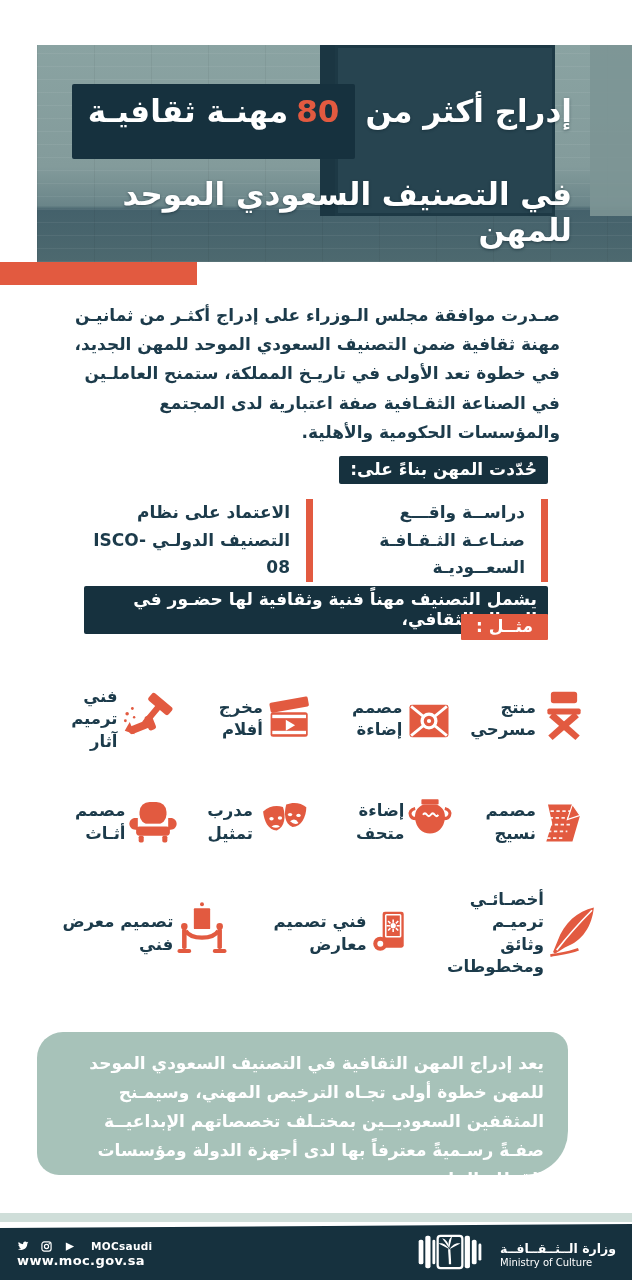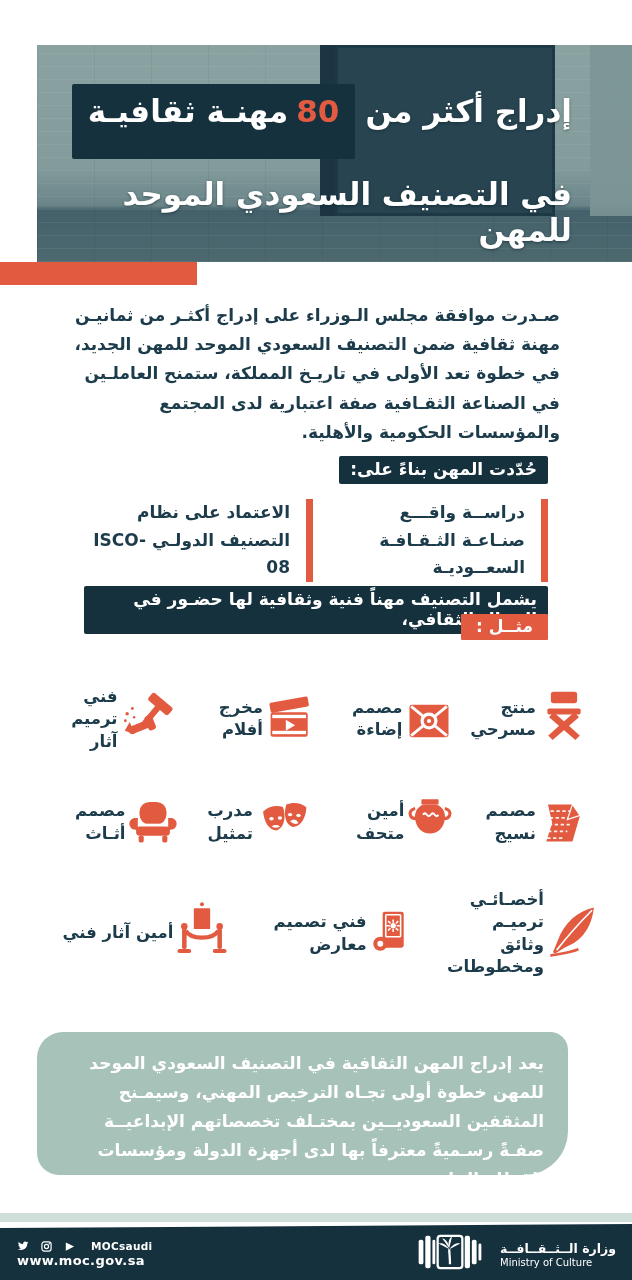--- a/index.html
+++ b/index.html
@@ -206,21 +206,21 @@
     <span class="ic">
       <svg width="50" height="58" viewBox="0 0 64 64">
           <g fill="currentColor">
             <rect x="21" y="4" width="22" height="7" rx="1"></rect>
             <path d="M24 11h16c9 3 12 11 11 18-1 11-9 19-19 19s-18-8-19-19c-1-7 2-15 11-18z"></path>
           </g>
           <path d="M13 16c-5 1-8 5-6 9 1 3 4 4 7 4M51 16c5 1 8 5 6 9-1 3-4 4-7 4" stroke="currentColor" stroke-width="4" fill="none"></path>
           <path d="M23 24q2.5-3.5 5 0t5 0 5 0 4.5 0" stroke="#fff" stroke-width="2.6" fill="none"></path>
         </svg>
     </span>
-    <span class="lbl">أمين متحف</span>
+    <span class="lbl">إضاءة متحف</span>
   </div>
   <div class="prof">
     <span class="ic">
       <svg width="64" height="54" viewBox="0 0 64 64">
           <g fill="currentColor">
             <path d="M8 16c8-5 17-5 24-1 2 11-2 24-12 26C10 39 7 27 8 16z" transform="rotate(-10 20 28)"></path>
             <path d="M31 12c8-5 17-5 24-1 2 11-2 24-12 26-10-2-13-14-12-25z" transform="rotate(10 43 25)"></path>
           </g>
           <g fill="#fff">
             <ellipse cx="16" cy="27" rx="2.6" ry="2"></ellipse>
@@ -282,21 +282,21 @@
           <rect x="23" y="8" width="18" height="23" rx="1"></rect>
           <circle cx="12.5" cy="28" r="3.6"></circle>
           <circle cx="51.5" cy="28" r="3.6"></circle>
           <rect x="10" y="30" width="5" height="23" rx="2"></rect>
           <rect x="49" y="30" width="5" height="23" rx="2"></rect>
           <path d="M14 33c6 10 30 10 36 0" stroke="currentColor" stroke-width="4.6" fill="none"></path>
           <rect x="5" y="53" width="15" height="4.5" rx="2"></rect>
           <rect x="44" y="53" width="15" height="4.5" rx="2"></rect>
         </svg>
     </span>
-    <span class="lbl">أمين آثار فني</span>
+    <span class="lbl">تصميم معرض فني</span>
   </div>
 </div>
 
 <div class="conclusion">
   <span>يعد إدراج المهن الثقافية في التصنيف السعودي الموحد للمهن خطوة أولى تجـاه الترخيص المهني، وسيمـنح المثقفين السعوديــين بمختـلف تخصصاتهم الإبداعيــة صفـةً رسـميةً معترفاً بها لدى أجهزة الدولة ومؤسسات القطاع الخاص.</span>
 </div>
 
 <div class="pre-footer"></div>
 
 <div class="footer">

